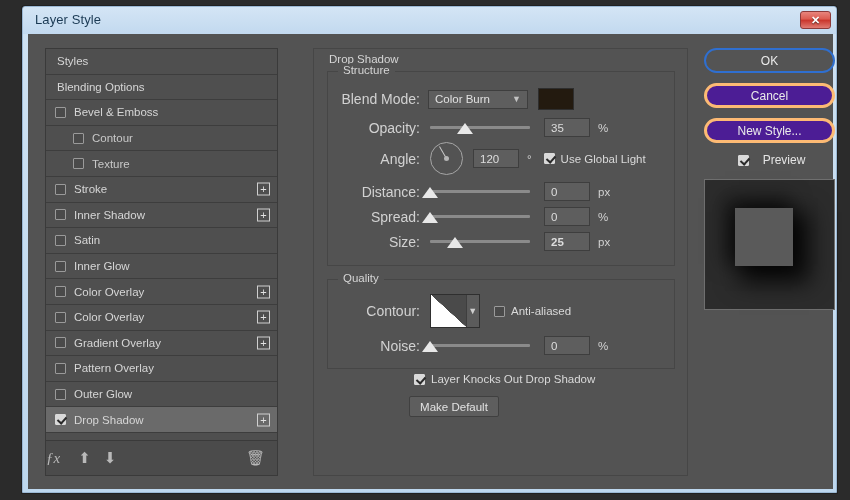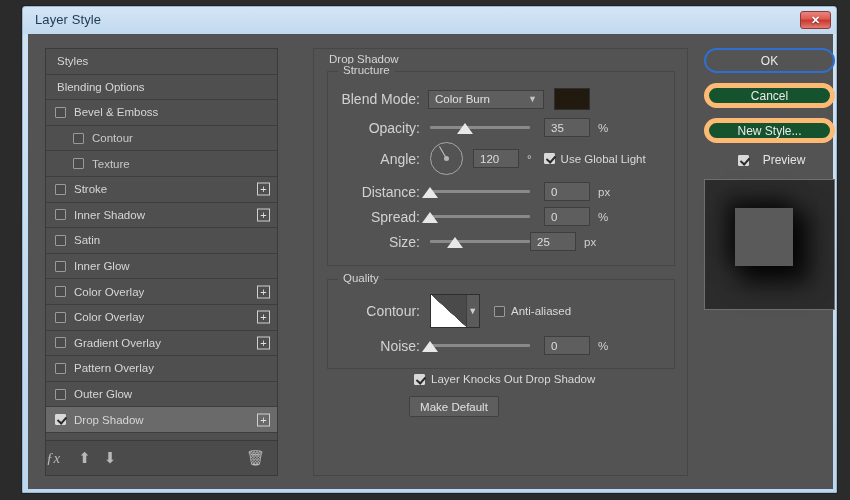--- a/index.html
+++ b/index.html
@@ -260,22 +260,22 @@
     border: 1px solid #404040;
     color: #e2e2e2; font-size: 11.5px;
     display: flex; align-items: center; justify-content: center;
     cursor: pointer; border-radius: 2px;
   }
 
   
   #right { position: absolute; left: 676px; top: 14px; width: 135px; }
   .rbtn {
     width: 131px; height: 25px;
-    background: #14532d;
-    border: 5px solid #fdba74;
+    background: #4c1d95;
+    border: 3px solid #fdba74;
     border-radius: 13px;
     color: #eaeaea; font-size: 12px;
     display: flex; align-items: center; justify-content: center;
     cursor: pointer; margin-bottom: 10px;
   }
   .rbtn.primary { border: 2px solid #2f6fd0; background: #545454; }
   #preview-row { display: flex; align-items: center; justify-content: center; margin-top: 2px; }
   #preview-row .txt { font-size: 12px; color: #e4e4e4; margin-left: 6px; }
   #preview-box {
     margin-top: 12px;
@@ -385,21 +385,21 @@
 
     <div id="center">
 
       <div id="ds-title">Drop Shadow</div>
 
       <div class="group" id="structure">
         <div class="group-title">Structure</div>
 
         <div class="row" style="left:8px; top:16px;">
           <div class="row-label" style="width:84px;">Blend Mode:</div>
-          <div class="select" style="width:116px; margin-left:8px;">
+          <div class="select" style="width:100px; margin-left:8px;">
             <span>Color Burn</span>
             <span class="chev">▼</span>
           </div>
           <div class="swatch" id="shadow-swatch" style="margin-left: 10px; background: rgb(35, 26, 15);"></div>
         </div>
 
         <div class="row" style="left:8px; top:46px;">
           <div class="row-label" style="width:84px;">Opacity:</div>
           <div class="slider" style="width:100px; margin-left:10px;">
             <div class="track"></div>
@@ -441,21 +441,21 @@
           <div class="numfield" style="margin-left:14px;">0</div>
           <div class="unit">%</div>
         </div>
 
         <div class="row" style="left:8px; top:160px;">
           <div class="row-label" style="width:84px;">Size:</div>
           <div class="slider" style="width:100px; margin-left:10px;">
             <div class="track"></div>
             <div class="thumb" id="size-thumb" style="left: 25%;"></div>
           </div>
-          <div class="numfield" style="">25</div>
+          <div class="numfield" style="margin-left:14px;font-weight:bold;">25</div>
           <div class="unit">px</div>
         </div>
       </div>
 
       <div class="group" id="quality">
         <div class="group-title">Quality</div>
 
         <div class="row" style="left:8px; top:14px;">
           <div class="row-label" style="width:84px;">Contour:</div>
           <div id="contour-widget" style="margin-left:10px;">

